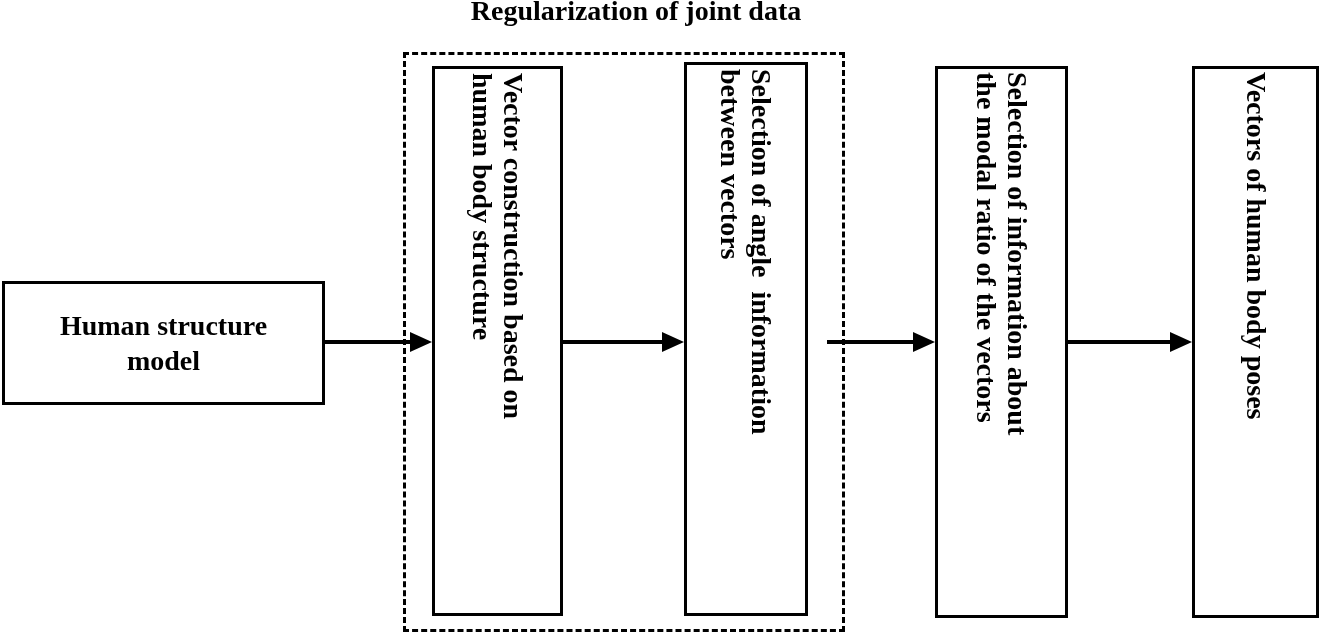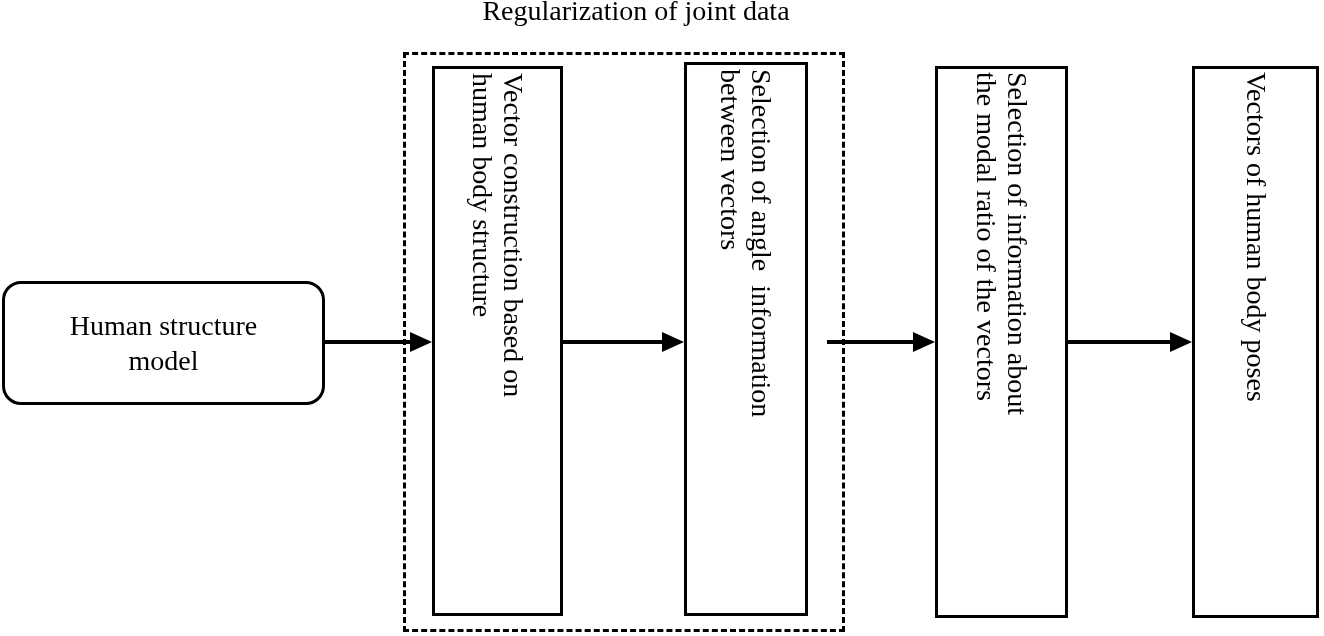--- a/index.html
+++ b/index.html
@@ -7,20 +7,21 @@
     padding: 0;
     background: #ffffff;
   }
   #canvas {
     position: relative;
     width: 1324px;
     height: 636px;
     background: #ffffff;
     font-family: "Liberation Serif", "DejaVu Serif", serif;
     overflow: hidden;
+    font-weight: bold;
   }
   .group-title {
     position: absolute;
     left: 396px;
     top: -4px;
     width: 480px;
     text-align: center;
     font-size: 28px;
     color: #000;
     white-space: nowrap;
@@ -92,21 +93,21 @@
 </style>
 </head>
 <body>
 
 <div id="canvas">
 
   <div class="group-title">Regularization of joint data</div>
 
   <div class="dashed-group"></div>
 
-  <div class="node horiz" style="left:2px; top:281px; width:323px; height:124px;border-radius:19px;">
+  <div class="node horiz" style="left:2px; top:281px; width:323px; height:124px;">
     <span class="node-label" style="white-space:pre-line;">Human structure
 model</span>
   </div>
 
   <div class="arrow" style="left:322px; top:332px; width:110px;">
     <div class="shaft" style="width:90px;"></div>
     <div class="head" style="left:88px;"></div>
   </div>
 
   <div class="node vert" style="left:432px; top:66px; width:131px; height:550px;">

